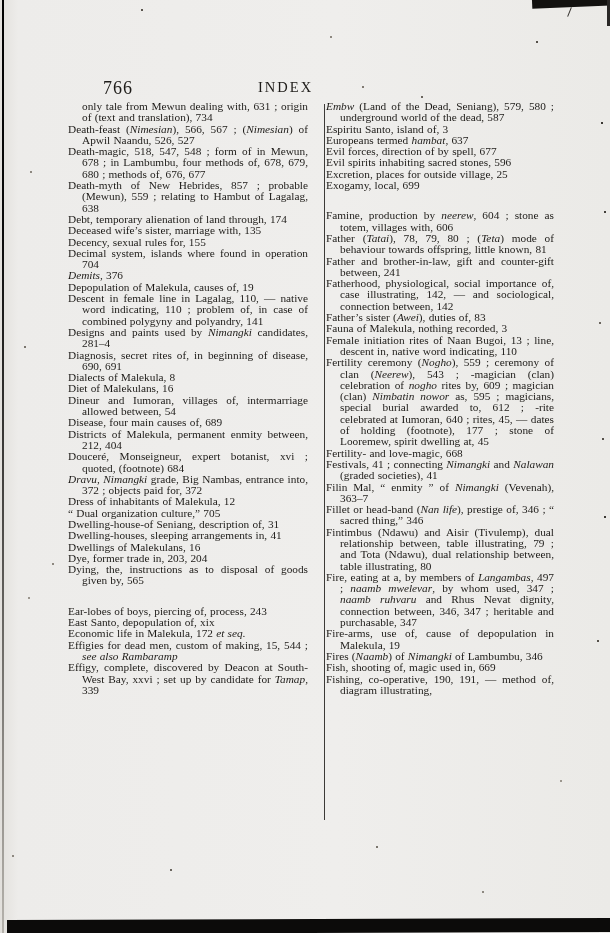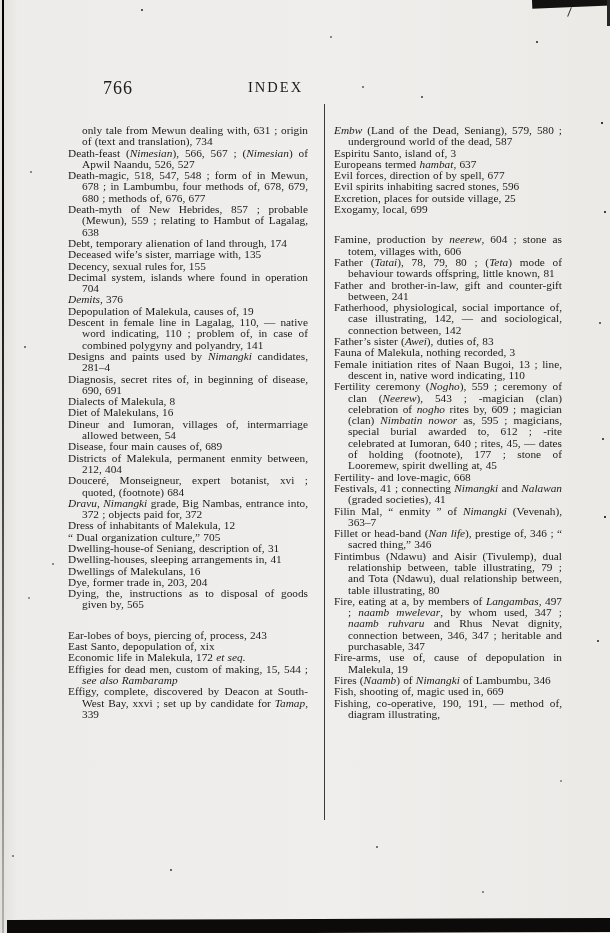--- a/index.html
+++ b/index.html
@@ -39,26 +39,26 @@
       362px 86px 0 0 #807a72, 536px 41px 0 0 #55504a, 601px 122px 0 0 #3a3733,
       604px 211px 0 0 #43403b, 599px 322px 0 0 #6a655e, 602px 438px 0 0 #55504a,
       604px 516px 0 0 #3a3733, 30px 171px 0 0 #8d8880, 24px 346px 0 0 #7a756d,
       52px 563px 0 0 #8d8880, 28px 597px 0 0 #9b968e, 12px 855px 0 0 #8d8880,
       170px 869px 0 0 #6a655e, 376px 846px 0 0 #7a756d, 482px 891px 0 0 #8d8880,
       560px 780px 0 0 #9b968e, 597px 640px 0 0 #55504a;
   }
 
   
   .page-number { position:absolute; left:103px; top:78px; font-size:18px; letter-spacing:1px; }
-  .page-title  { position:absolute; left:248px; top:79px; font-size:14.5px; letter-spacing:2px; }
+  .page-title  { position:absolute; left:258px; top:79px; font-size:14.5px; letter-spacing:2px; }
 
   
-  .col { position:absolute; top:101px;margin-top:24px; }
+  .col { position:absolute; top:101px; }
   .col-left  { left:68px;  width:240px; }
-  .col-right { left:334px; width:228px; }
+  .col-right { left:326px; width:228px; }
   .divider { position:absolute; left:324px; top:104px; width:1px; height:716px; background:#3c3a37; }
 
   .entry {
     margin:0; font-size:11.3px; line-height:11.3px;
     text-align:justify; padding-left:14px; text-indent:-14px;
     word-spacing:0.4px;
   }
   .entry.cont { text-indent:0; }
   .entry.gap  { margin-top:19px; }
   .entry i { font-style:italic; }

